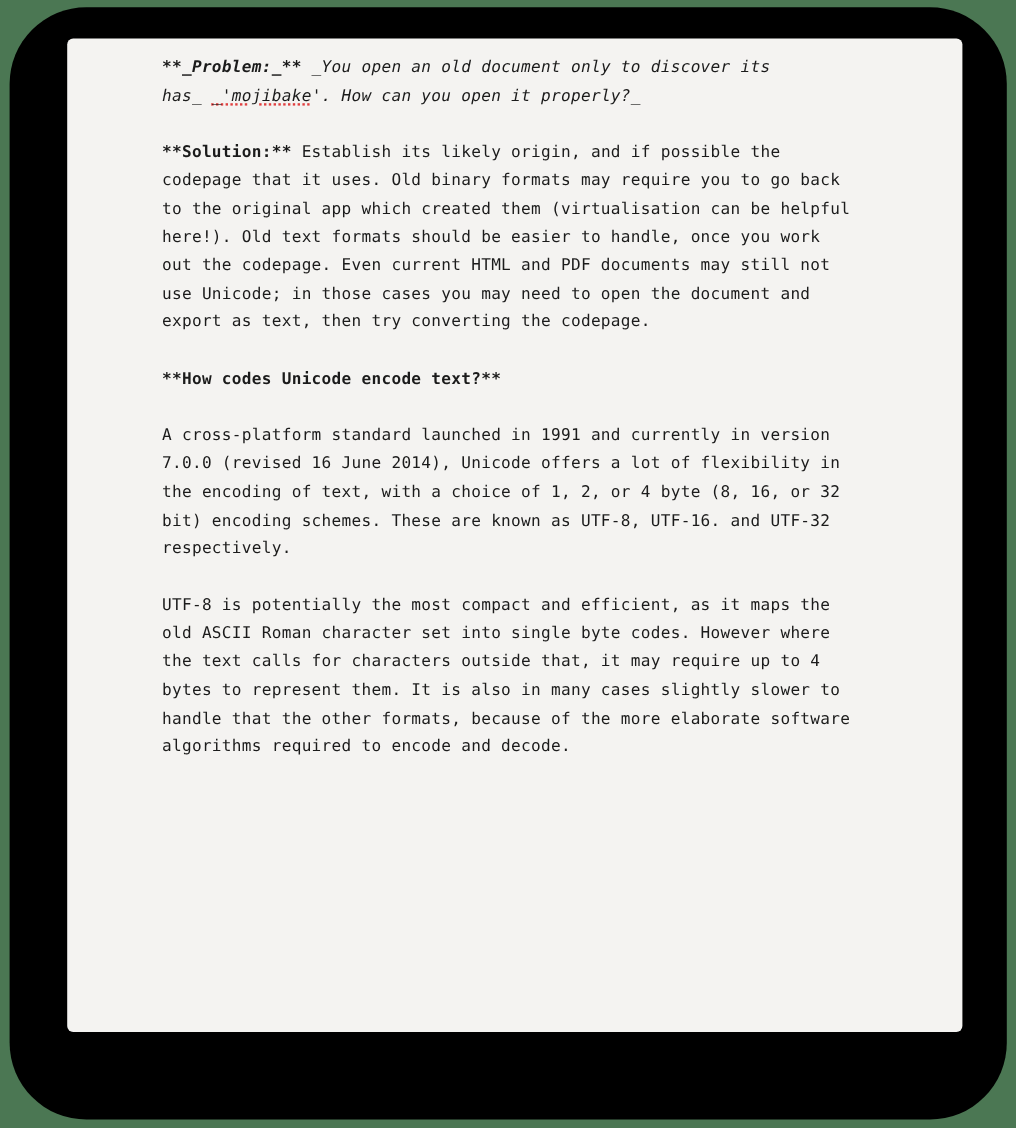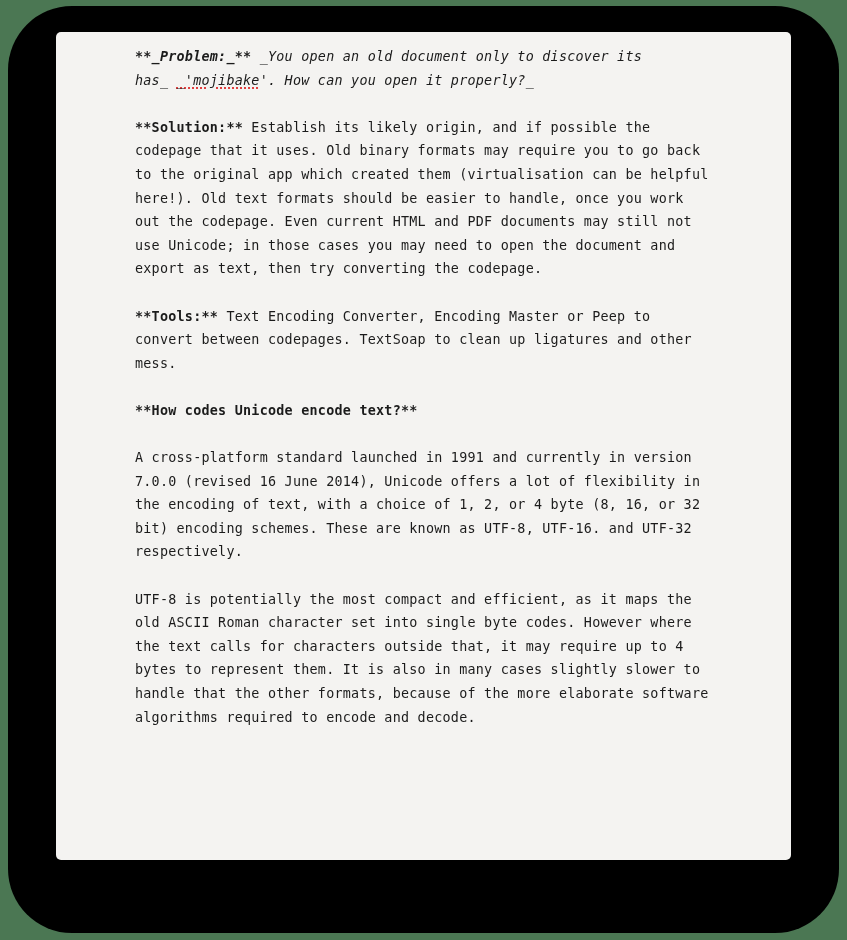--- a/index.html
+++ b/index.html
@@ -13,20 +13,21 @@
     left: 8px; top: 6px; width: 831px; height: 927px;
     background: #000;
     border-radius: 64px;
   }
   .doc-panel {
     position: absolute;
     left: 56px; top: 32px; width: 735px; height: 828px;
     background: #f4f3f1;
     border-radius: 5px;
     overflow: hidden;
+    padding-left: 11px;
   }
   .doc-body {
     position: absolute;
     left: 79px; top: 13px; width: 580px;
     font-family: "DejaVu Sans Mono", "Liberation Mono", monospace;
     font-size: 13.4px;
     line-height: 23.6px;
     color: #1b1b1b;
     letter-spacing: 0.25px;
   }
@@ -45,21 +46,20 @@
 <div class="shadow-frame"></div>
 
 <div class="doc-panel">
   <div class="doc-body">
 
     <p class="para"><span class="b i">**_Problem:_**</span><span class="i"> _You open an old document only to discover its</span>
 <span class="i">has_ </span><span class="i spell">_'mojibake</span><span class="i">'. How can you open it properly?_</span></p>
 
     <p class="para"><span class="b">**Solution:**</span><span> Establish its likely origin, and if possible the codepage that it uses. Old binary formats may require you to go back to the original app which created them (virtualisation can be helpful here!). Old text formats should be easier to handle, once you work out the codepage. Even current HTML and PDF documents may still not use Unicode; in those cases you may need to open the document and export as text, then try converting the codepage.</span></p>
 
-    <p class="para"><span class="b">**Tools:**</span><span> Text Encoding Converter, Encoding Master or Peep to convert between codepages. TextSoap to clean up ligatures and other mess.</span></p>
 
 
     <p class="para b">**How codes Unicode encode text?**</p>
 
     <p class="para">A cross-platform standard launched in 1991 and currently in version 7.0.0 (revised 16 June 2014), Unicode offers a lot of flexibility in the encoding of text, with a choice of 1, 2, or 4 byte (8, 16, or 32 bit) encoding schemes. These are known as UTF-8, UTF-16. and UTF-32 respectively.</p>
 
     <p class="para">UTF-8 is potentially the most compact and efficient, as it maps the old ASCII Roman character set into single byte codes. However where the text calls for characters outside that, it may require up to 4 bytes to represent them. It is also in many cases slightly slower to handle that the other formats, because of the more elaborate software algorithms required to encode and decode.</p>
 
   </div>
 </div>

